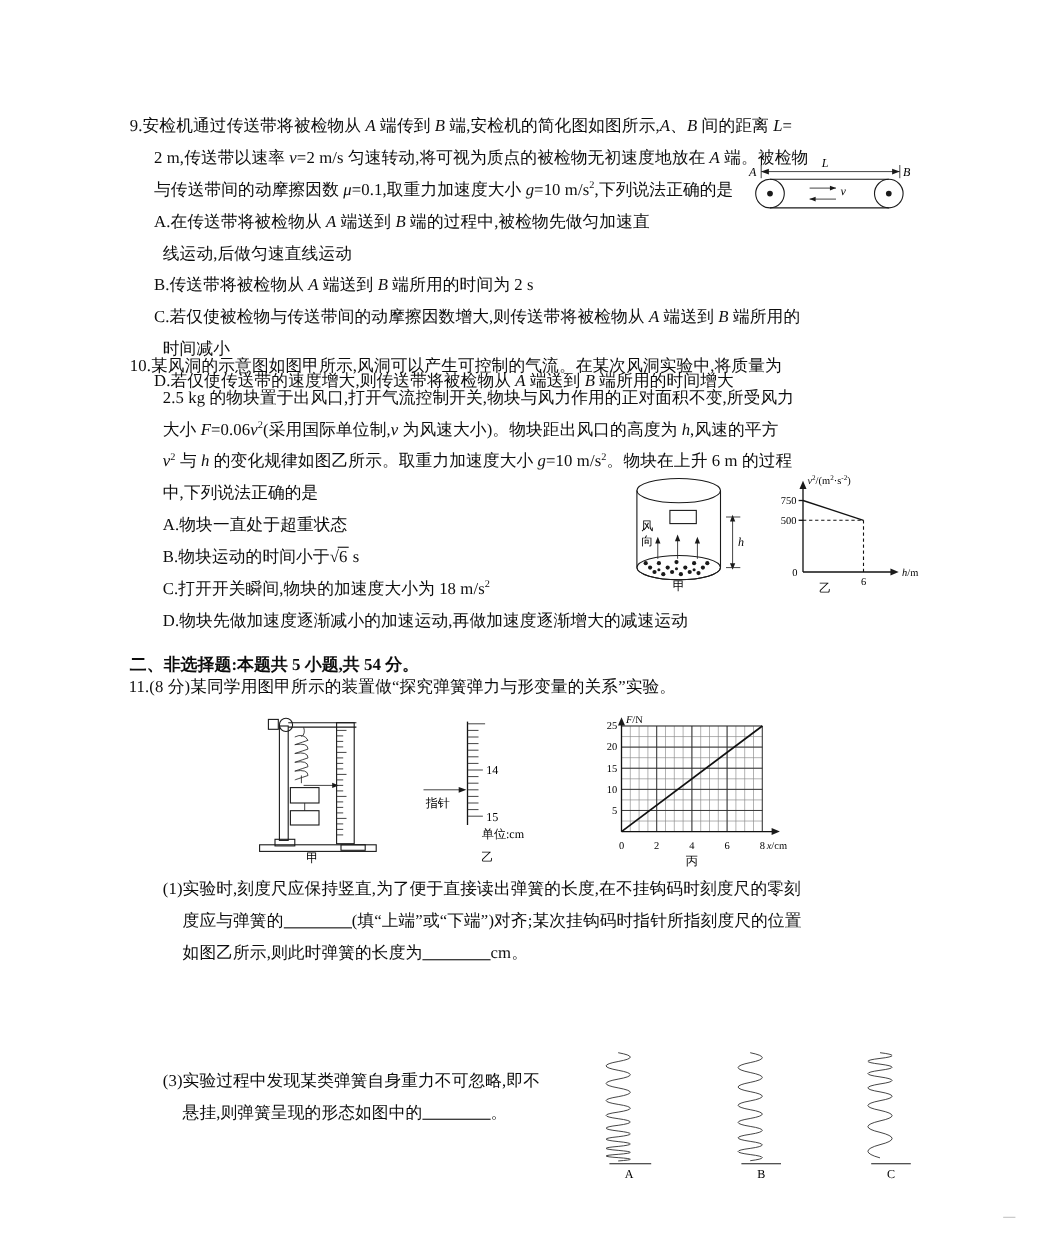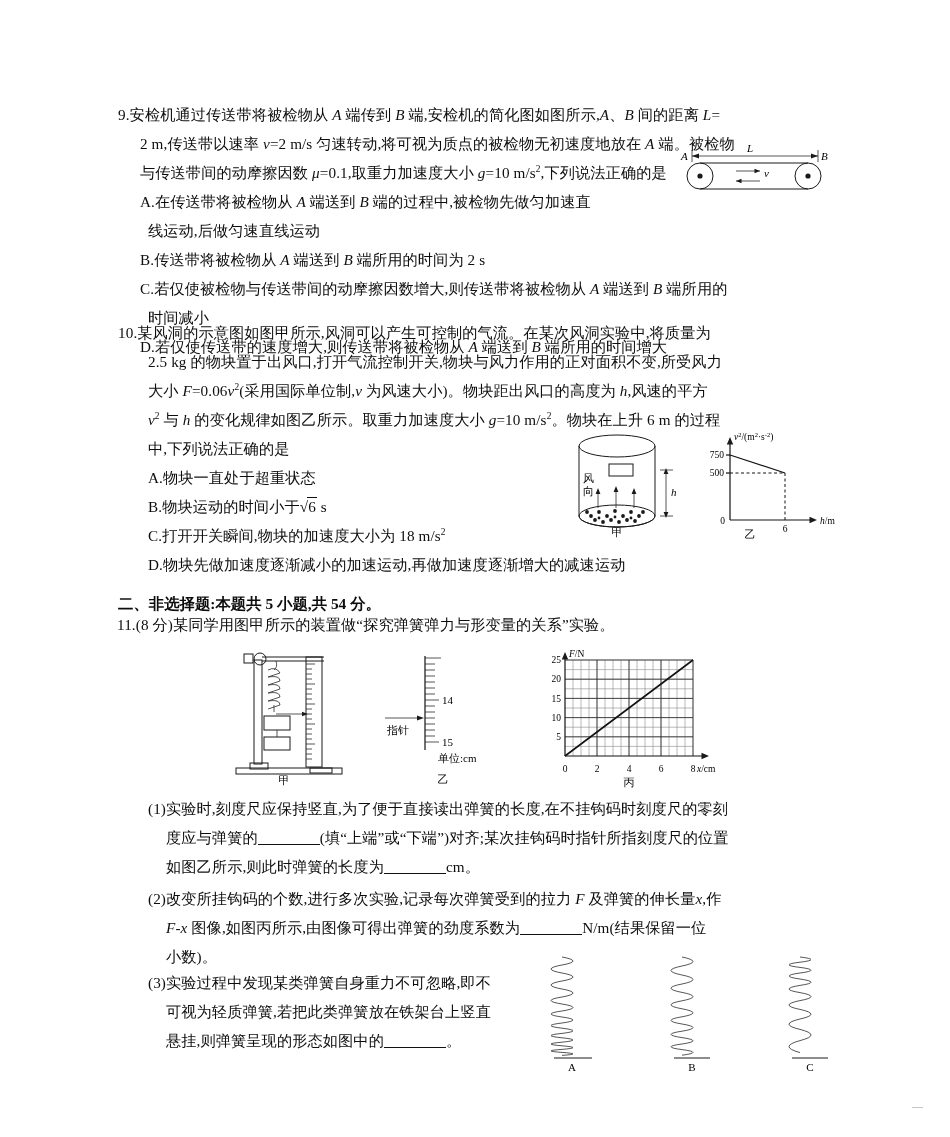--- a/index.html
+++ b/index.html
@@ -430,38 +430,24 @@
       (1)实验时,刻度尺应保持竖直,为了便于直接读出弹簧的长度,在不挂钩码时刻度尺的零刻
     </div>
     <div class="line" style="padding-left:48px;">
       度应与弹簧的<span class="blank"></span>(填“上端”或“下端”)对齐;某次挂钩码时指针所指刻度尺的位置
     </div>
     <div class="line" style="padding-left:48px;">
       如图乙所示,则此时弹簧的长度为<span class="blank"></span>cm。
     </div>
   </div>
 
-  <div class="q-block" style="left:118px; top:884px; width:730px;">
-    <div class="line hang2">
-      (2)改变所挂钩码的个数,进行多次实验,记录每次弹簧受到的拉力 <i class="v">F</i> 及弹簧的伸长量<i class="v">x</i>,作
-    </div>
-    <div class="line" style="padding-left:48px;">
-      <i class="v">F</i>-<i class="v">x</i> 图像,如图丙所示,由图像可得出弹簧的劲度系数为<span class="blank"></span>N/m(结果保留一位
-    </div>
-    <div class="line" style="padding-left:48px;">
-      小数)。
-    </div>
-  </div>
 
   <div class="q-block" style="left:118px; top:968px; width:420px;">
     <div class="line hang2">
       (3)实验过程中发现某类弹簧自身重力不可忽略,即不
-    </div>
-    <div class="line" style="padding-left:48px;">
-      可视为轻质弹簧,若把此类弹簧放在铁架台上竖直
     </div>
     <div class="line" style="padding-left:48px;">
       悬挂,则弹簧呈现的形态如图中的<span class="blank"></span>。
     </div>
   </div>
 
   <div class="fig" style="left:548px; top:955px;">
     <svg width="70" height="118" viewBox="0 0 70 118">
       <g class="thin" stroke="#222" stroke-width="1.1">
         <path d="M14,2 q22,4 0,8 q-22,4 0,8 q22,4 0,8 q-22,4 0,8 q22,4 0,8

